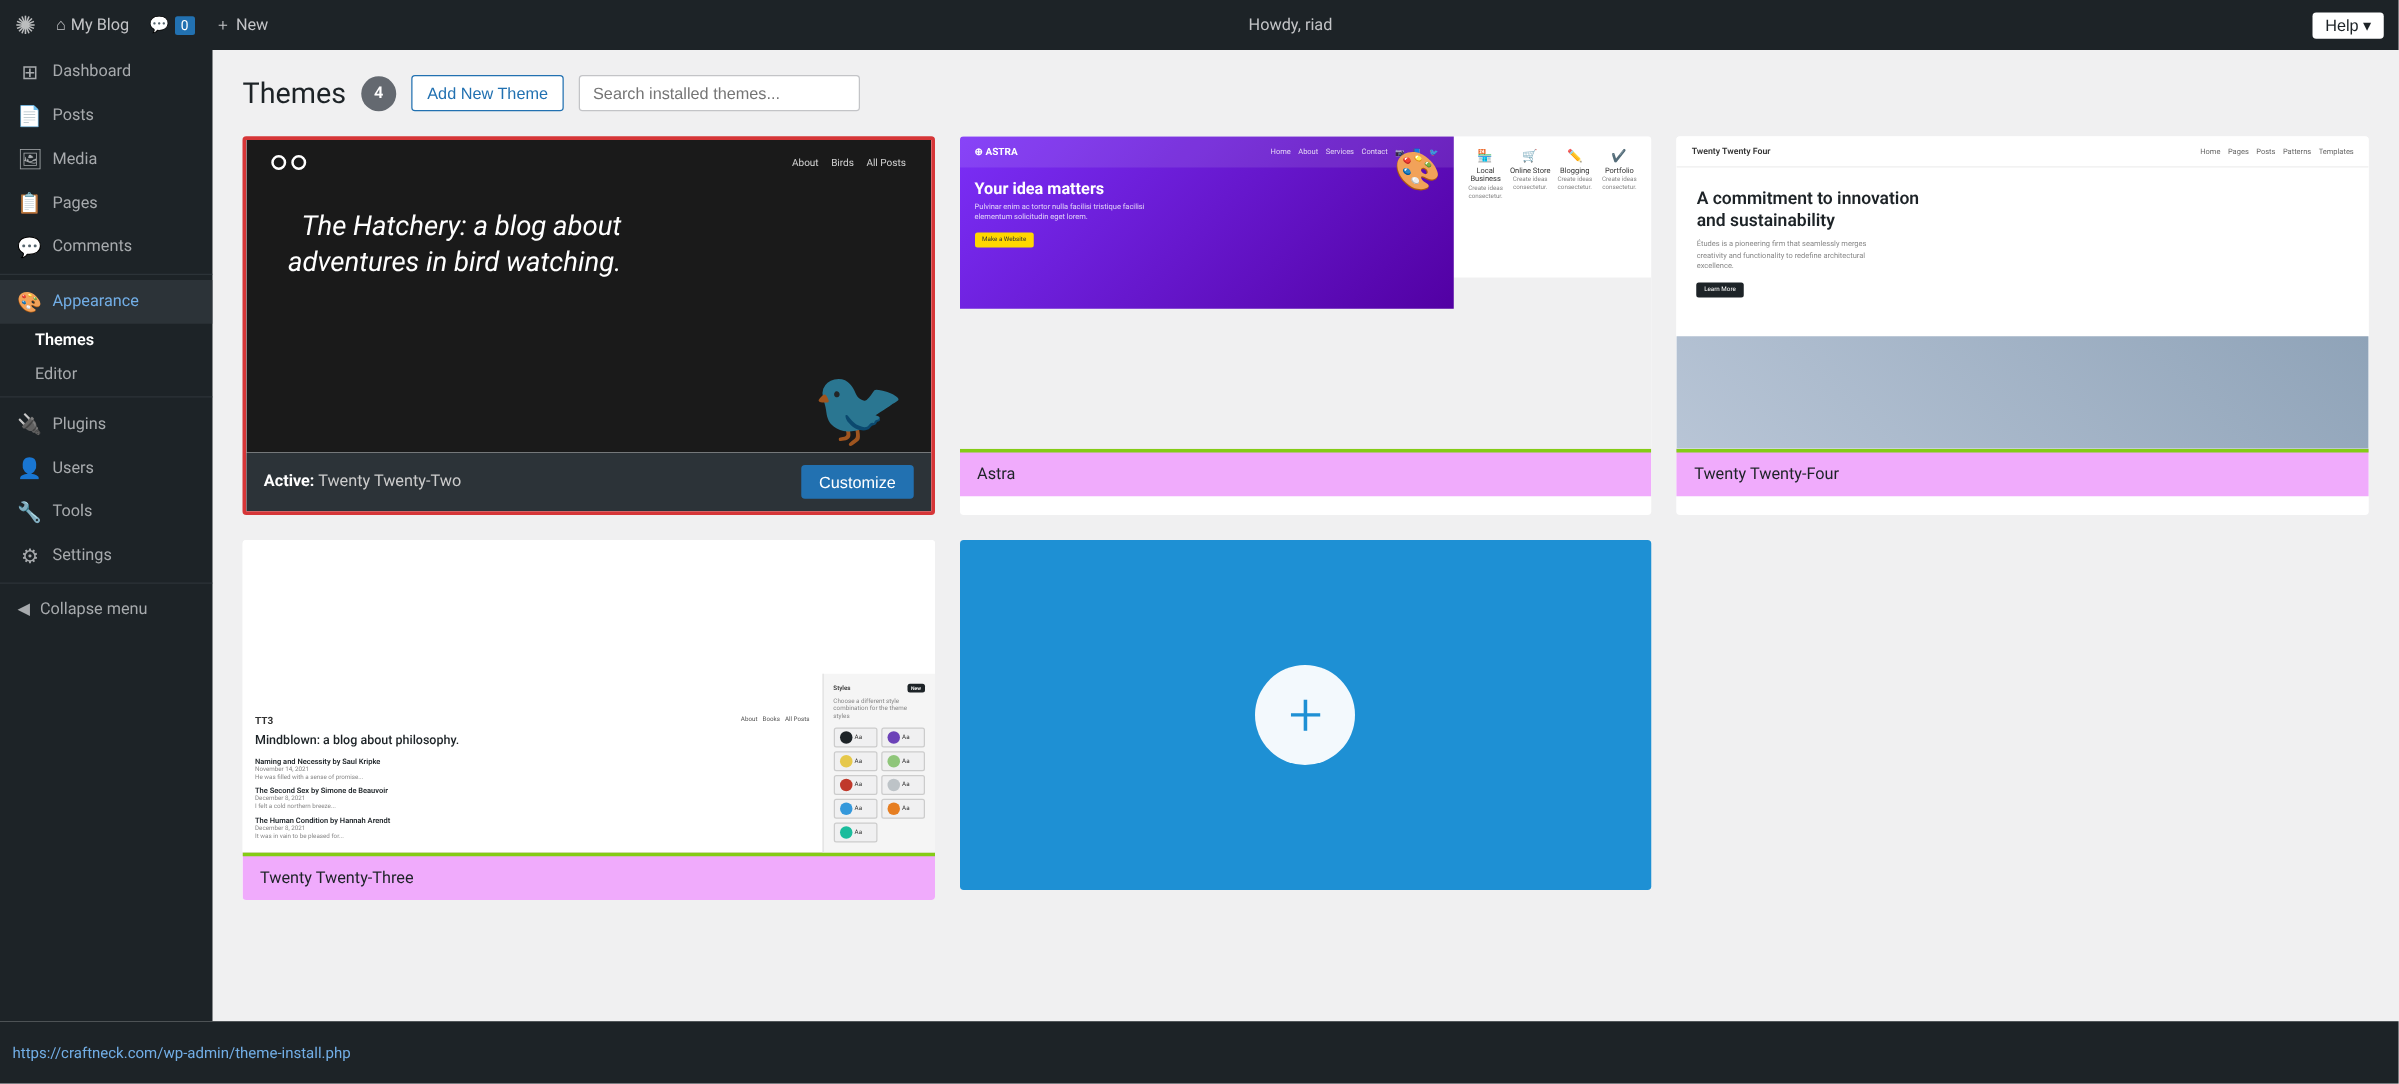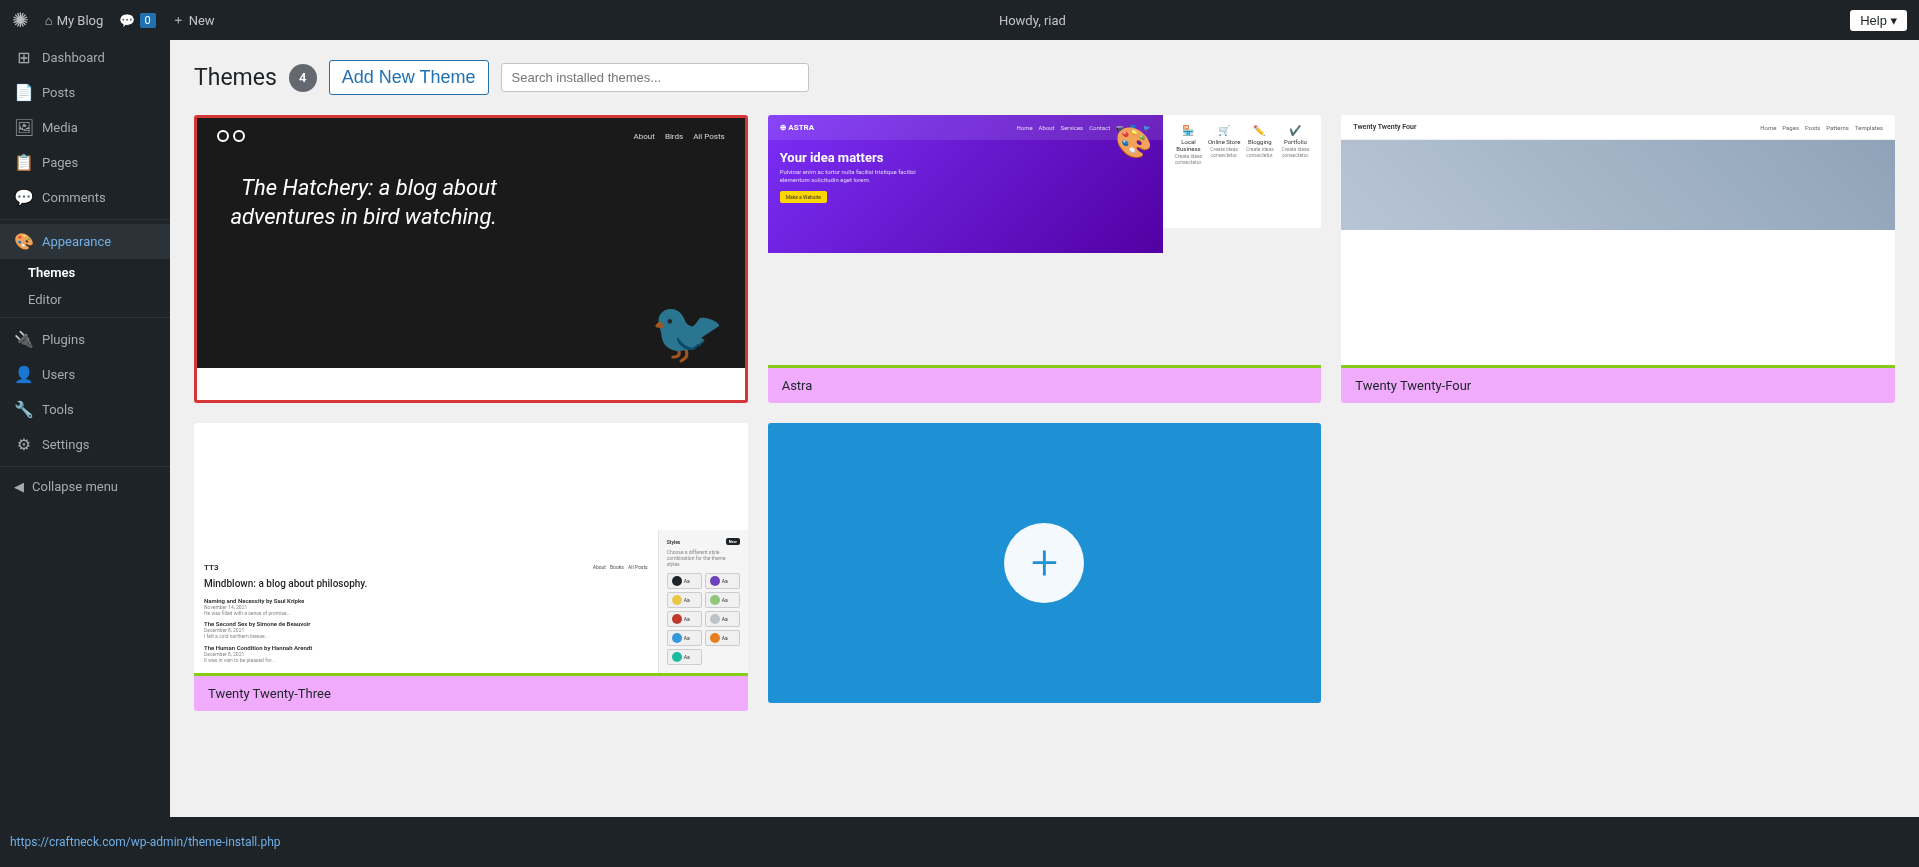--- a/index.html
+++ b/index.html
@@ -25,22 +25,22 @@
     .sidebar-collapse { padding: 8px 14px; font-size: 13px; cursor: pointer; color: #a7aaad; display: flex; align-items: center; gap: 8px; margin-top: 4px; }
     .sidebar-divider { height: 1px; background: #2c3338; margin: 4px 0; }
 
     
     .main { flex: 1; overflow-y: auto; padding: 20px 24px; }
 
     
     .page-header { display: flex; align-items: center; gap: 12px; margin-bottom: 20px; }
     .page-title { font-size: 23px; font-weight: 400; color: #1d2327; }
     .theme-count-badge { background: #646970; color: #fff; border-radius: 50%; width: 28px; height: 28px; display: flex; align-items: center; justify-content: center; font-size: 13px; font-weight: 600; }
-    .add-new-btn { border: 1px solid #2271b1; color: #2271b1; background: #fff; padding: 6px 12px; font-size: 18px; cursor: pointer; border-radius: 3px; }
-    .search-input { border: 1px solid #c3c4c7; padding: 6px 10px; font-size: 13px; width: 308px; border-radius: 3px; color: #1d2327; }
+    .add-new-btn { border: 1px solid #2271b1; color: #2271b1; background: #fff; padding: 6px 12px; font-size: 13px; cursor: pointer; border-radius: 3px; }
+    .search-input { border: 1px solid #c3c4c7; padding: 6px 10px; font-size: 13px; width: 225px; border-radius: 3px; color: #1d2327; }
 
     
     .themes-grid { display: grid; grid-template-columns: repeat(3, 1fr); gap: 20px; }
 
     .theme-card { background: #fff; border-radius: 3px; overflow: hidden; cursor: pointer; position: relative; }
     .theme-card.active-theme { border: 3px solid #d63638; }
 
     .theme-preview { width: 100%; height: 250px; overflow: hidden; position: relative; background: #f0f0f1; }
 
     
@@ -230,20 +230,26 @@
               </div>
             </div>
             <div class="tt2-content">
               <div class="tt2-heading">
                 <em>The Hatchery:</em> a blog about adventures in bird watching.
               </div>
             </div>
             <div class="tt2-bird">🐦</div>
           </div>
         </div>
+        <div class="theme-footer">
+          <span class="active-label">
+            <strong>Active:</strong> <span>Twenty Twenty-Two</span>
+          </span>
+          <button class="customize-btn">Customize</button>
+        </div>
       </div>
 
       <div class="theme-card">
         <div class="theme-preview">
           <div style="width:100%;height:100%;display:flex;flex-direction:row;">
             <div class="preview-astra">
               <div class="astra-nav">
                 <span class="astra-logo-text">⊕ ASTRA</span>
                 <div class="astra-nav-links">
                   <span class="astra-nav-link">Home</span>
@@ -297,20 +303,25 @@
             <div class="tt4-nav">
               <span class="tt4-logo">Twenty Twenty Four</span>
               <div class="tt4-nav-links">
                 <span class="tt4-nav-link">Home</span>
                 <span class="tt4-nav-link">Pages</span>
                 <span class="tt4-nav-link">Posts</span>
                 <span class="tt4-nav-link">Patterns</span>
                 <span class="tt4-nav-link">Templates</span>
               </div>
             </div>
+            <div class="tt4-content">
+              <div class="tt4-heading">A commitment to innovation and sustainability</div>
+              <div class="tt4-sub">Études is a pioneering firm that seamlessly merges creativity and functionality to redefine architectural excellence.</div>
+              <span class="tt4-btn">Learn More</span>
+            </div>
             <div class="tt4-image"></div>
           </div>
         </div>
         <div class="theme-footer light">
           <span class="theme-name light-text">Twenty Twenty-Four</span>
         </div>
       </div>
 
       <div class="theme-card">
         <div class="theme-preview">

